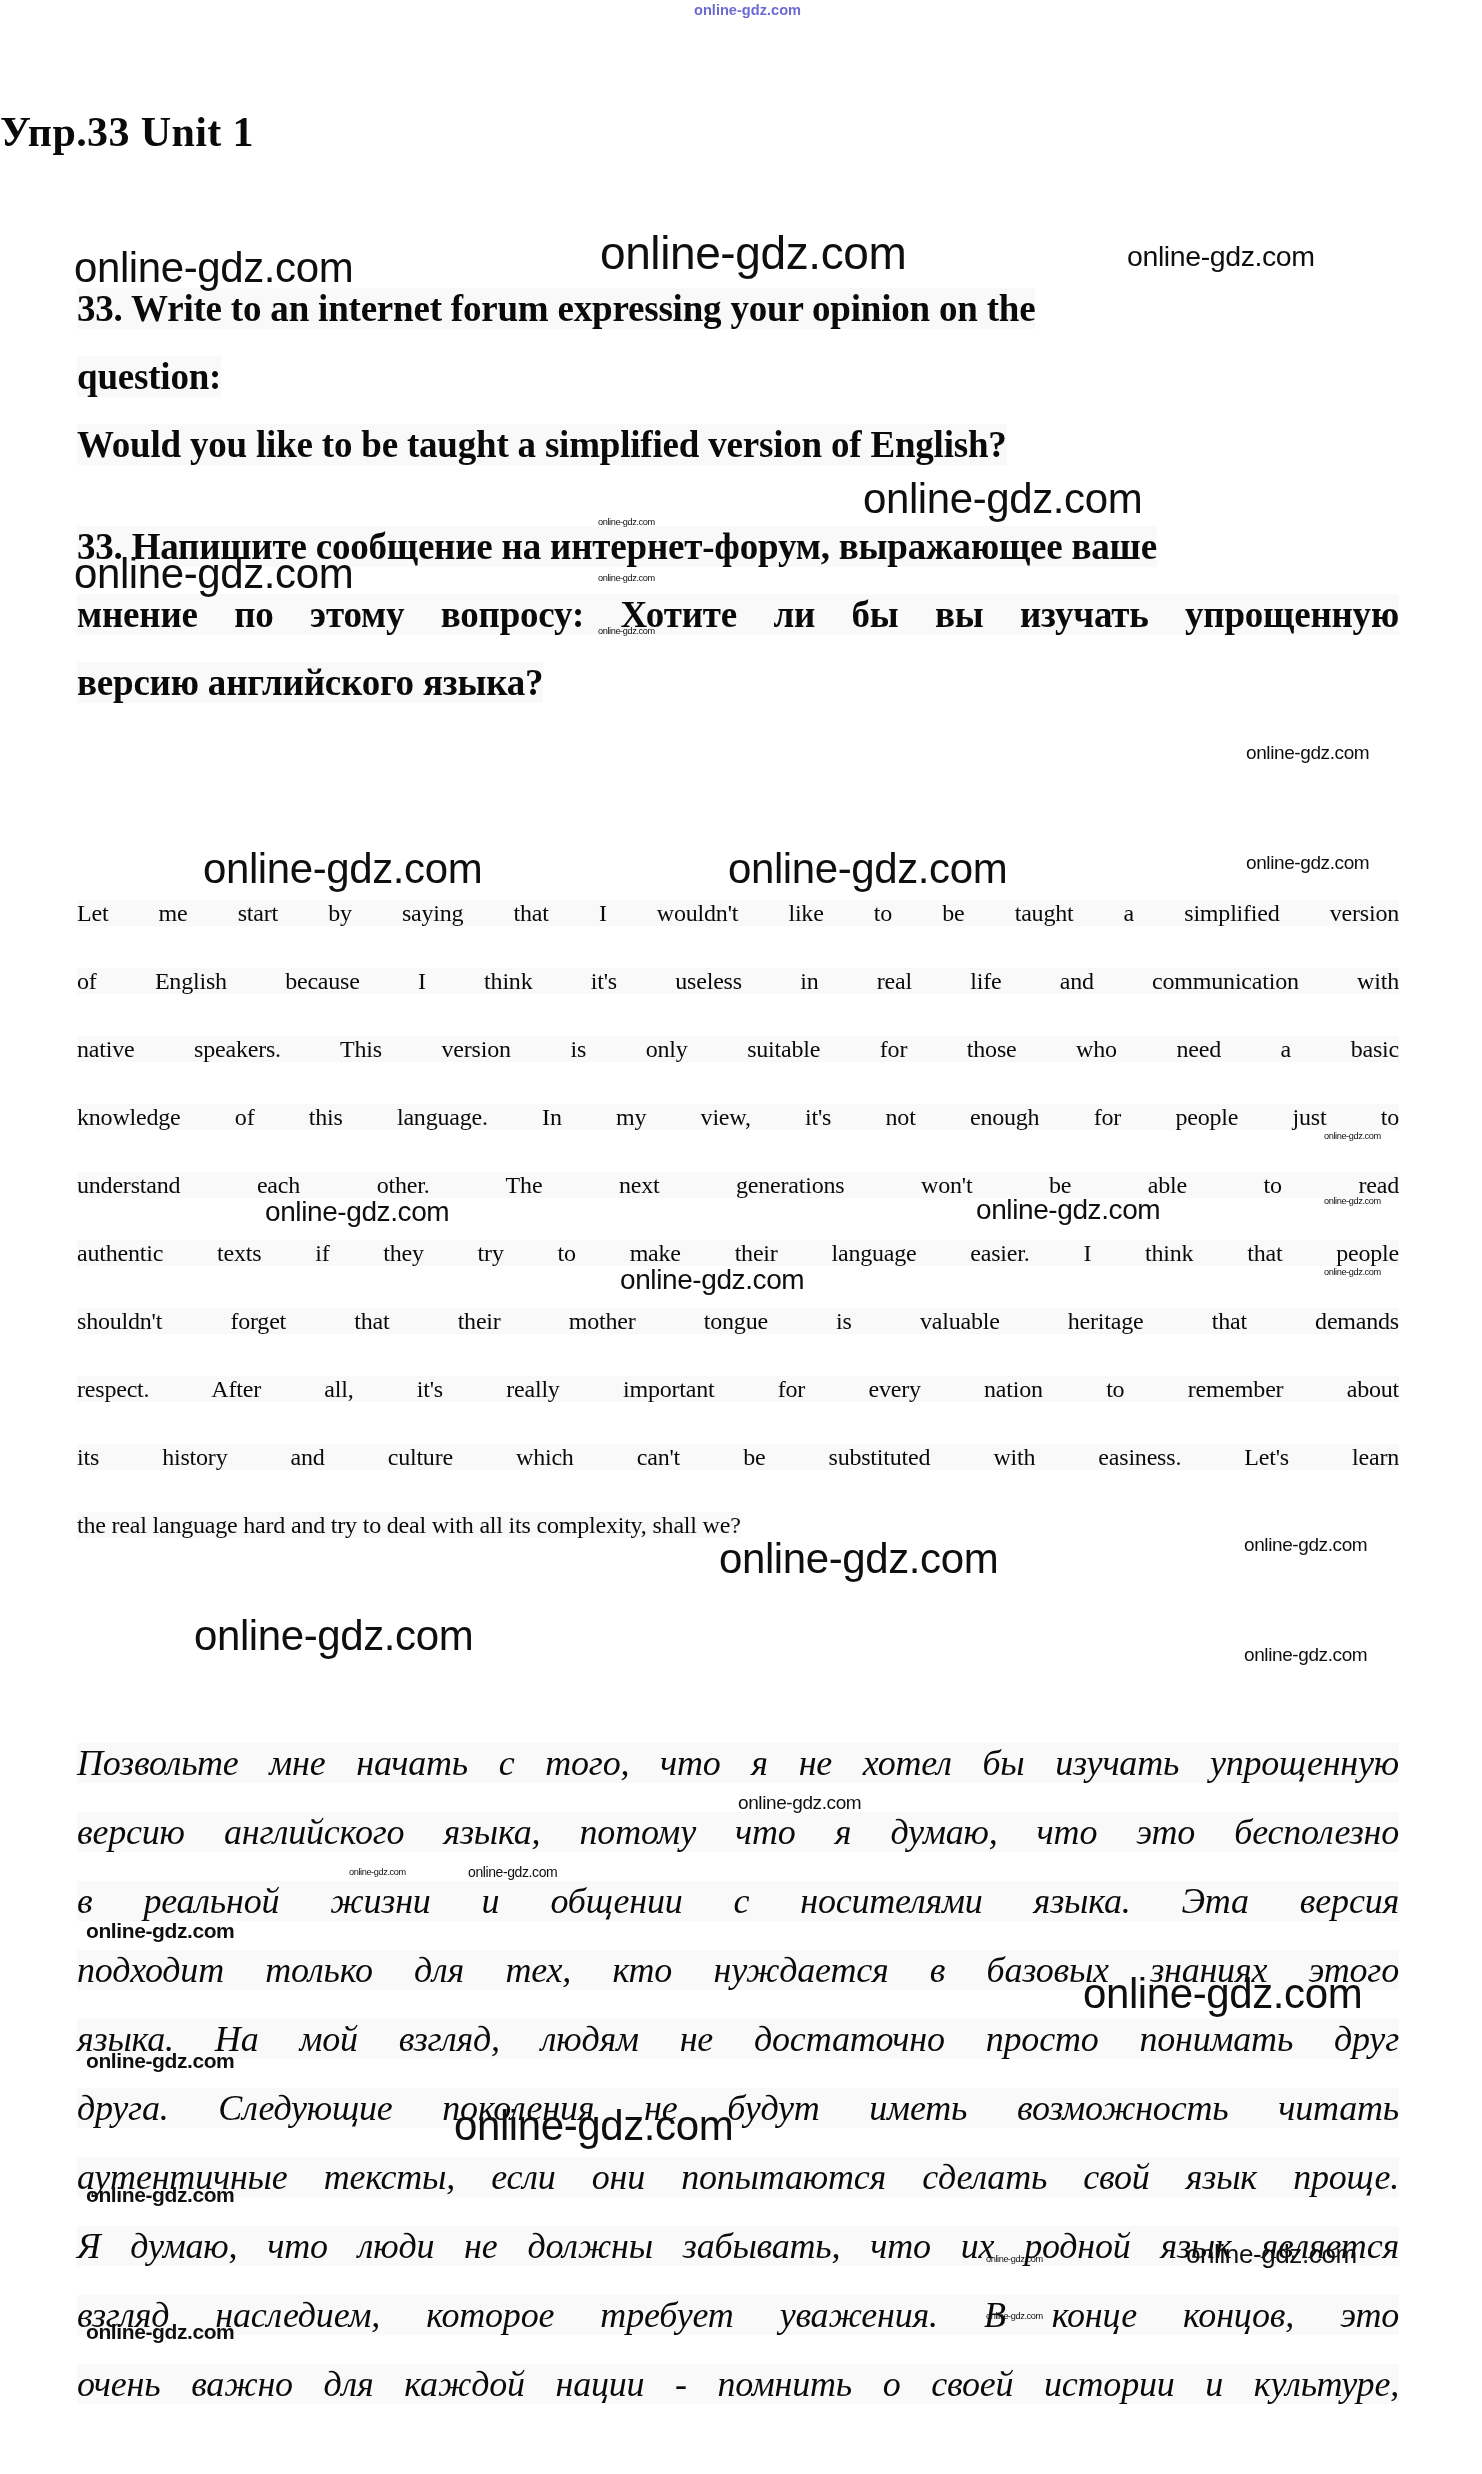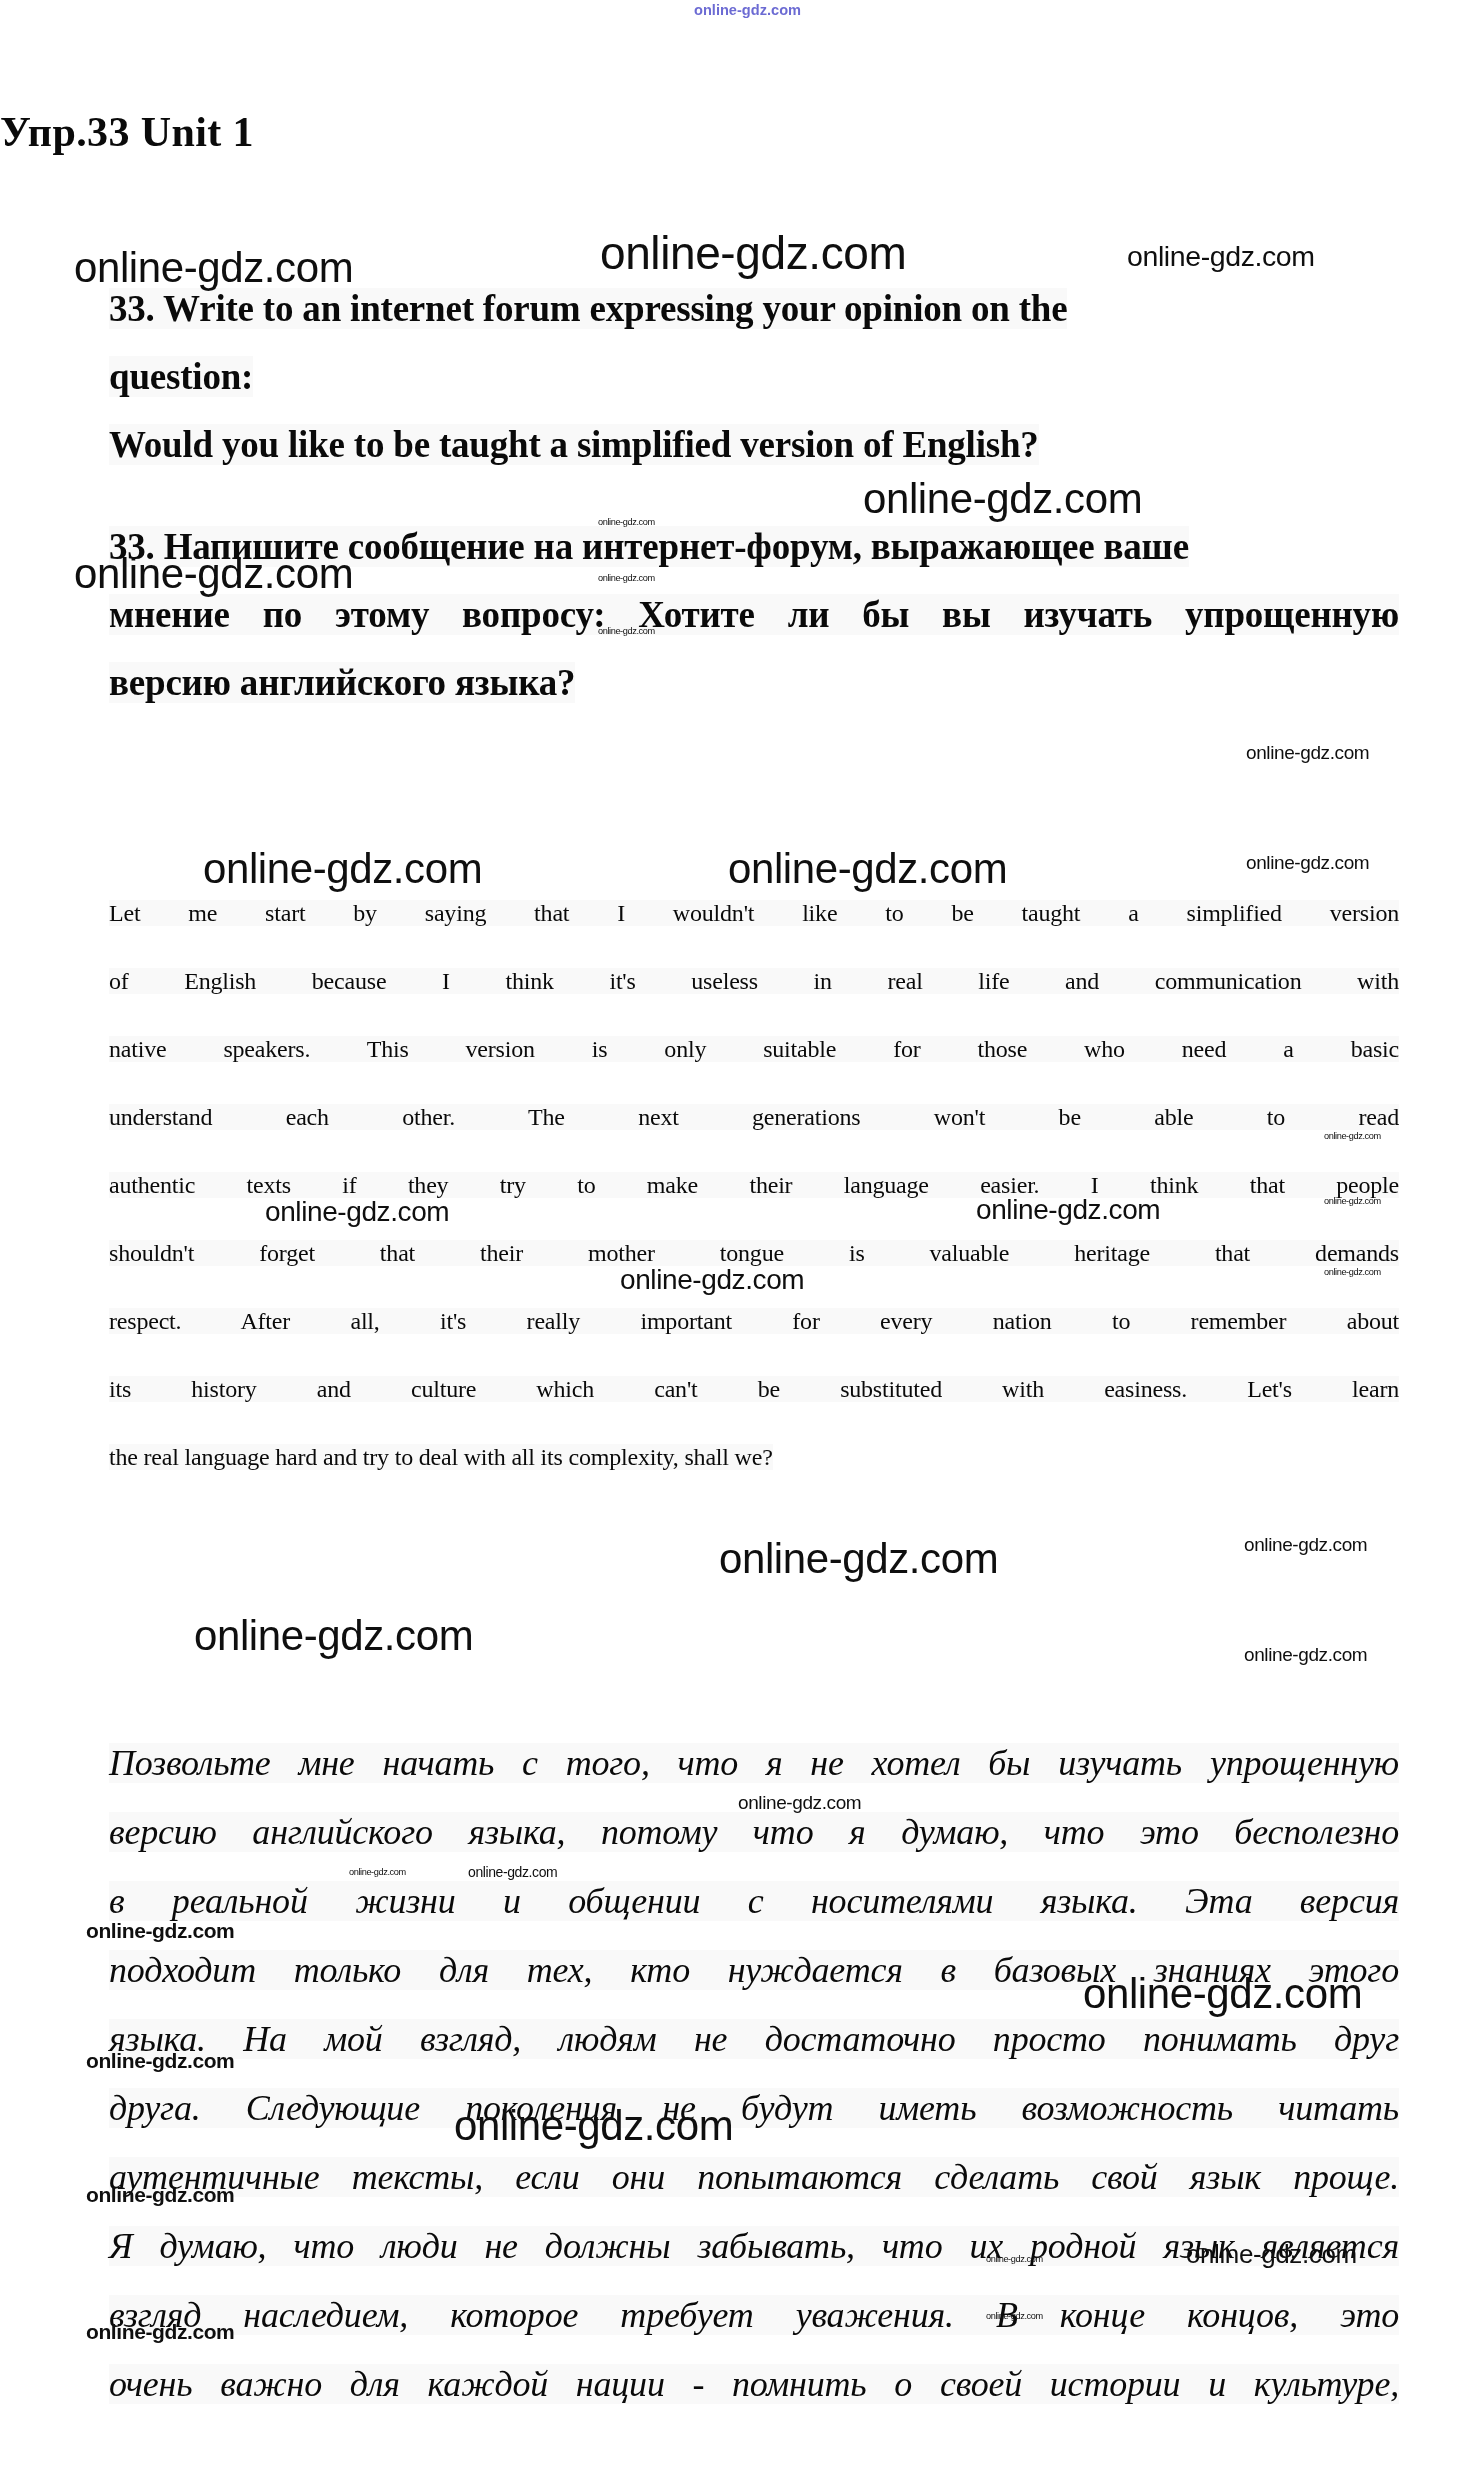--- a/index.html
+++ b/index.html
@@ -23,21 +23,20 @@
   }
   .textblock{
     position:absolute;
     left:77px;
     width:1322px;
   }
   .textblock .line{
     line-height:68px;
     white-space:nowrap;
     letter-spacing:-0.2px;
-    margin-left:32px;
   }
   .textblock .line.just{
     white-space:normal;
     text-align:justify;
     text-align-last:justify;
   }
   .line > span{ background:rgba(0,0,0,0.022); }
   #task-en{ top:275px; font-size:37px; font-weight:700; }
   #task-ru{ top:513px; font-size:37px; font-weight:700; }
   #essay-en{ top:879px; font-size:24px; }
@@ -75,20 +74,21 @@
   <div id="task-ru" class="textblock">
       <div class="line"><span>33. Напишите сообщение на интернет-форум, выражающее ваше</span></div>
       <div class="line just"><span>мнение по этому вопросу: Хотите ли бы вы изучать упрощенную</span></div>
       <div class="line"><span>версию английского языка?</span></div>
     </div>
 
   <div id="essay-en" class="textblock">
       <div class="line just"><span>Let me start by saying that I wouldn't like to be taught a simplified version</span></div>
       <div class="line just"><span>of English because I think it's useless in real life and communication with</span></div>
       <div class="line just"><span>native speakers. This version is only suitable for those who need a basic</span></div>
+      <div class="line just"><span>knowledge of this language. In my view, it's not enough for people just to</span></div>
       <div class="line just"><span>understand each other. The next generations won't be able to read</span></div>
       <div class="line just"><span>authentic texts if they try to make their language easier. I think that people</span></div>
       <div class="line just"><span>shouldn't forget that their mother tongue is valuable heritage that demands</span></div>
       <div class="line just"><span>respect. After all, it's really important for every nation to remember about</span></div>
       <div class="line just"><span>its history and culture which can't be substituted with easiness. Let's learn</span></div>
       <div class="line"><span>the real language hard and try to deal with all its complexity, shall we?</span></div>
     </div>
 
   <div id="essay-ru" class="textblock">
       <div class="line just"><span>Позвольте мне начать с того, что я не хотел бы изучать упрощенную</span></div>

